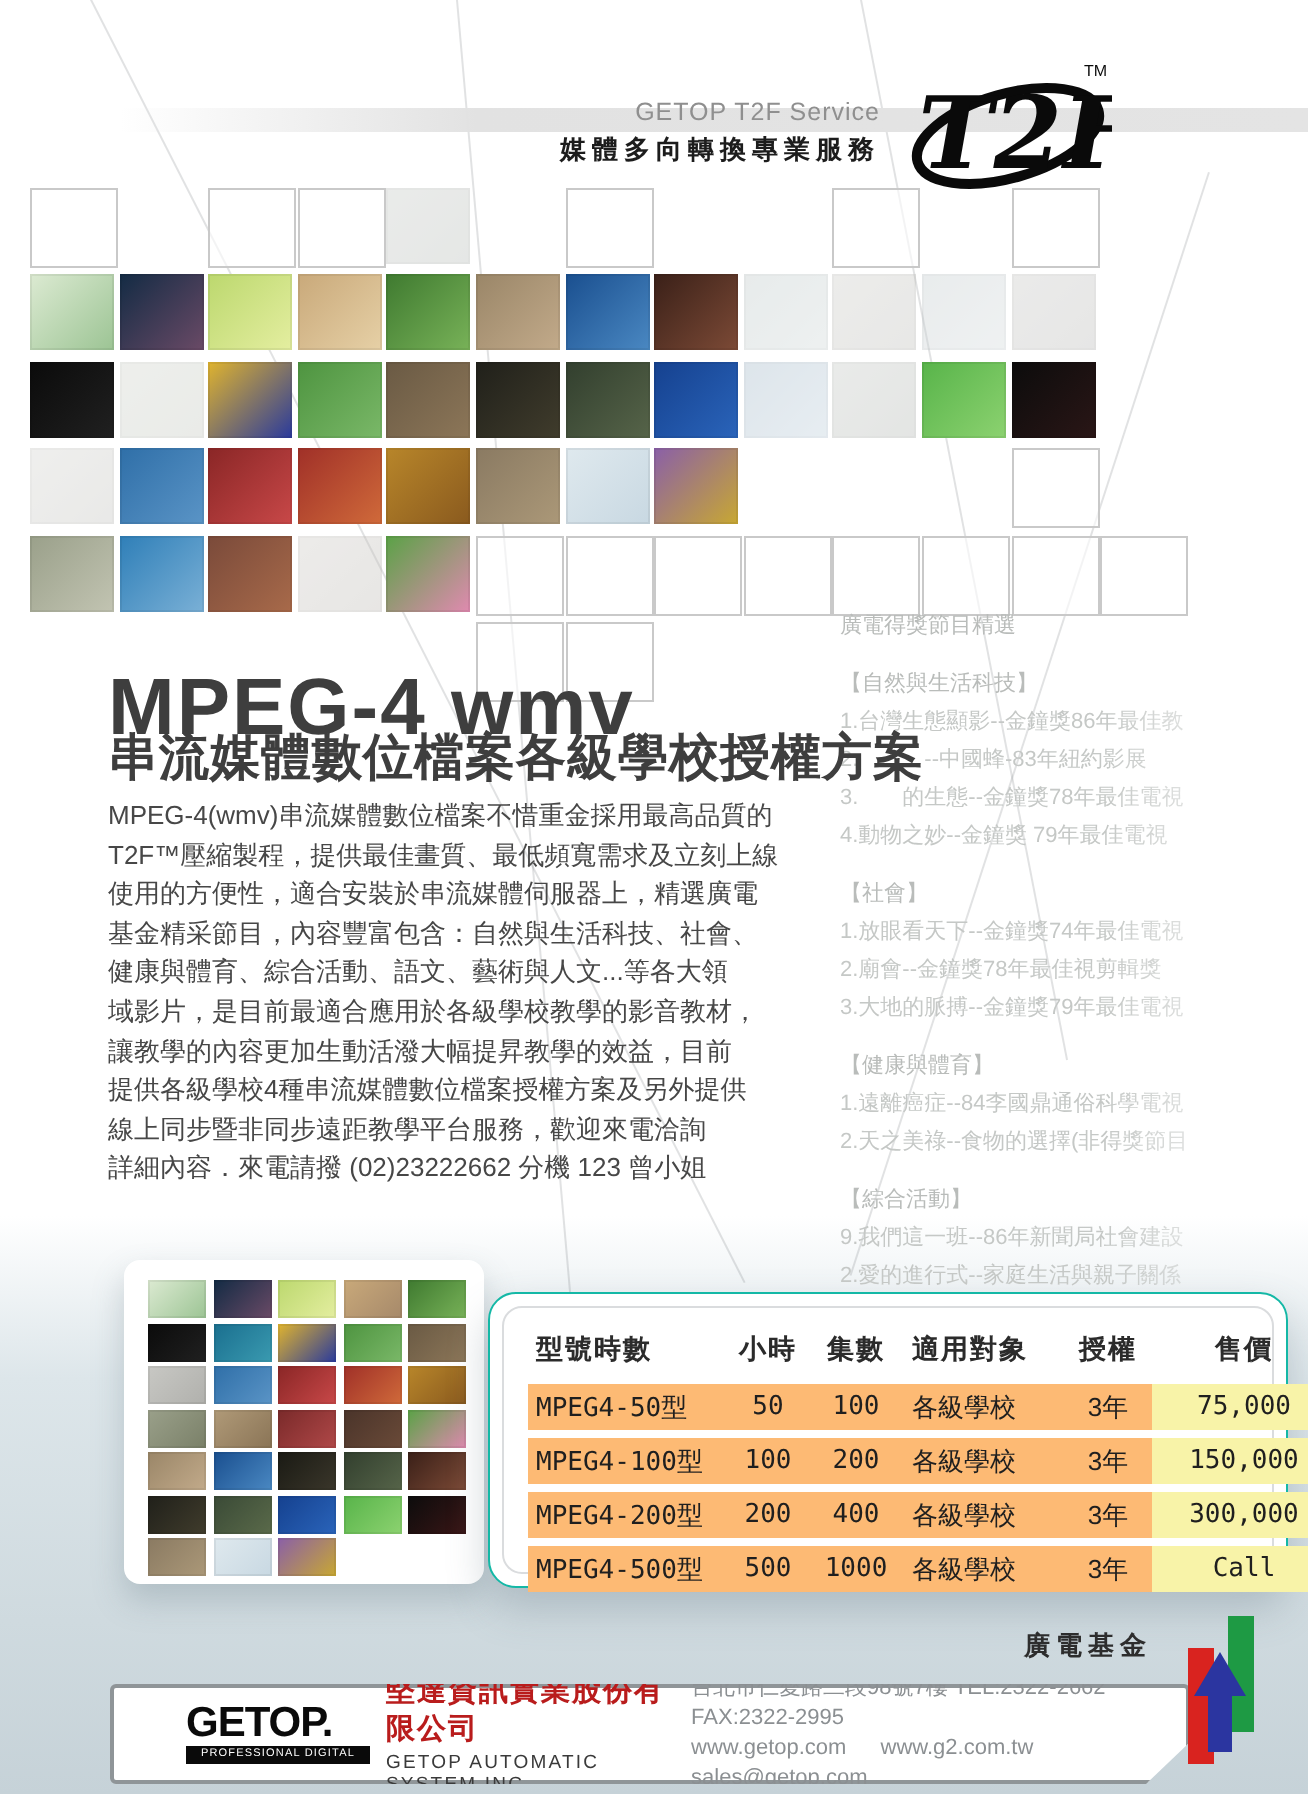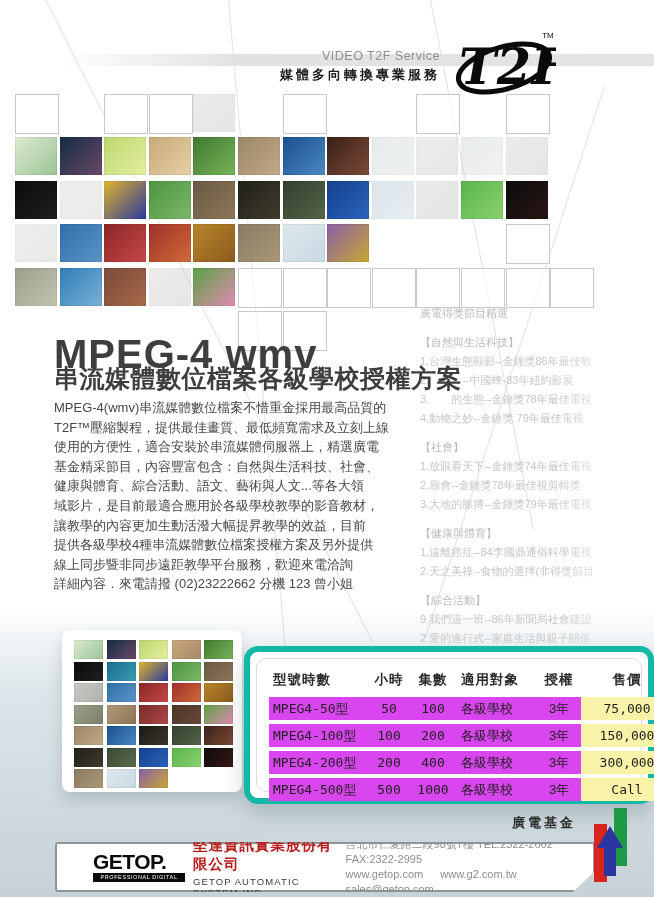--- a/index.html
+++ b/index.html
@@ -41,27 +41,27 @@
     -webkit-mask-image:linear-gradient(90deg,#000 58%,rgba(0,0,0,0) 97%);
             mask-image:linear-gradient(90deg,#000 58%,rgba(0,0,0,0) 97%);}
   .sb-title{color:#b9bcba;margin-bottom:4px;}
   .sb-head{color:#b9bcba;margin-top:10px;}
   .sb-item{white-space:nowrap;}
   
   .mini-card{position:absolute;left:62px;top:630px;width:180px;height:162px;background:#fff;
     border-radius:8px;box-shadow:0 8px 16px rgba(90,110,122,.28);}
   
   .price-card{position:absolute;left:244px;top:646px;width:398px;height:146px;background:#fff;
-    border:6px solid #14b8a6;border-radius:14px;box-shadow:0 10px 20px rgba(88,108,122,.30);}
+    border:1px solid #14b8a6;border-radius:14px;box-shadow:0 10px 20px rgba(88,108,122,.30);}
   .price-inner{position:absolute;left:6px;top:6px;right:6px;bottom:6px;
     border:1px solid #dadcde;border-radius:10px;padding:8px 0 0 12px;box-sizing:border-box;}
   .trow{display:grid;grid-template-columns:100px 40px 48px 80px 44px 88px;align-items:center;}
   .thead{height:26px;font-size:13.5px;font-weight:bold;color:#2b2b2b;}
   .thead .tc{letter-spacing:1px;}
-  .tdata{height:23px;margin-top:4px;background:#d946ef;font-size:13px;color:#1f1f1f;}
+  .tdata{height:23px;margin-top:4px;background:#fdba74;font-size:13px;color:#1f1f1f;}
   .tc{padding-left:4px;}
   .tc.num,.tc.model{font-family:"DejaVu Sans Mono",monospace;}
   .tc.center{text-align:center;padding-left:0;}
   .tc.price{height:100%;display:flex;align-items:center;justify-content:center;
     background:#f8f3a8;font-family:"DejaVu Sans Mono",monospace;}
   .thead .tc.price{background:transparent;font-family:"Liberation Sans",sans-serif;}
   
   .fund-label{position:absolute;left:512px;top:814px;font-size:13px;font-weight:bold;
     color:#2d2d2d;letter-spacing:3px;}
   .footer-card{position:absolute;left:55px;top:842px;width:540px;height:50px;background:#fff;
@@ -84,21 +84,21 @@
 
 <div class="page">
 
   <div class="bg-bottom"></div>
   <div class="diag d1"></div>
   <div class="diag d2"></div>
   <div class="diag d3"></div>
   <div class="diag d4"></div>
 
   <div class="band"></div>
-  <div class="svc">VIDEO T2F Service</div>
+  <div class="svc">GETOP T2F Service</div>
   <div class="svc-sub">媒體多向轉換專業服務</div>
   <div class="t2f">
     <svg width="104" height="78" viewBox="0 0 104 78">
       <ellipse cx="52" cy="40" rx="47" ry="21" transform="rotate(-16 52 40)" fill="none" stroke="#0a0a0a" stroke-width="5"></ellipse>
       <g transform="skewX(-10)">
         <text x="14" y="56" font-family="DejaVu Serif, serif" font-weight="bold" font-size="50" fill="#0a0a0a">T2F</text>
       </g>
       <text x="90" y="10" font-size="8" fill="#0a0a0a">TM</text>
     </svg>
   </div>

